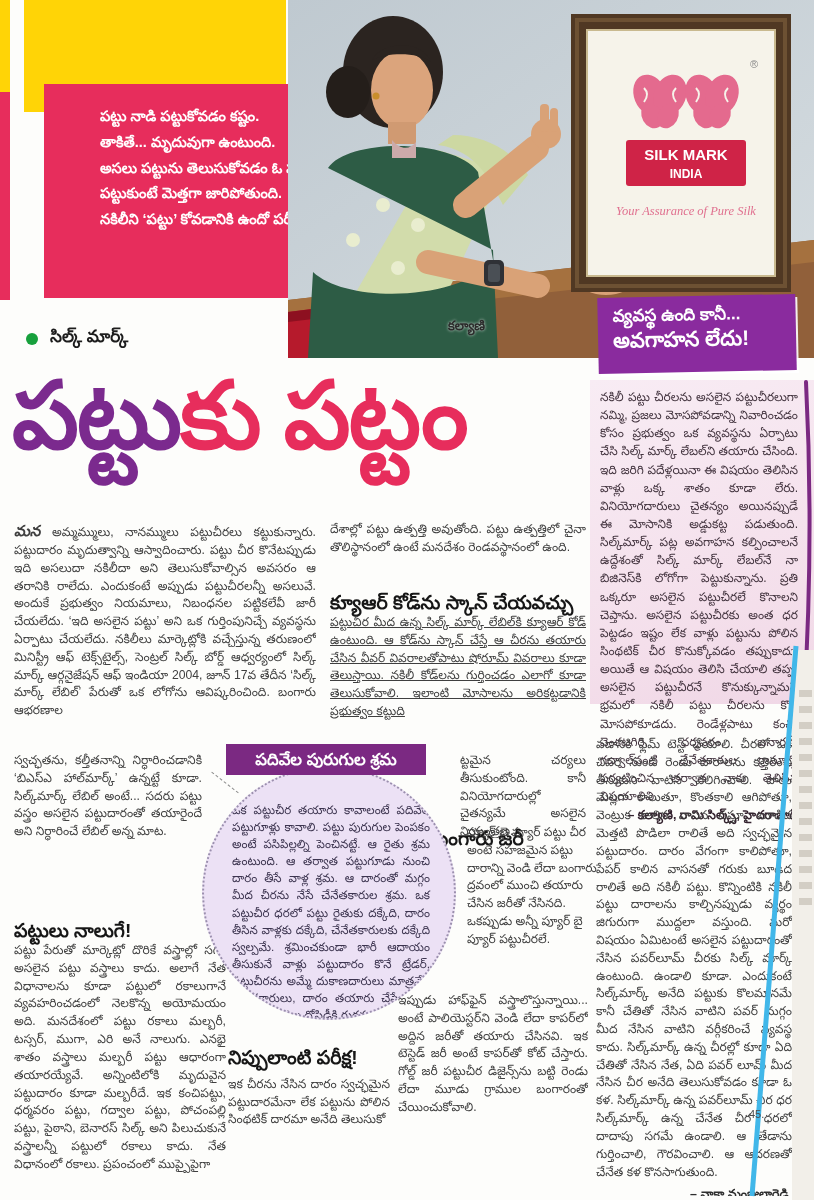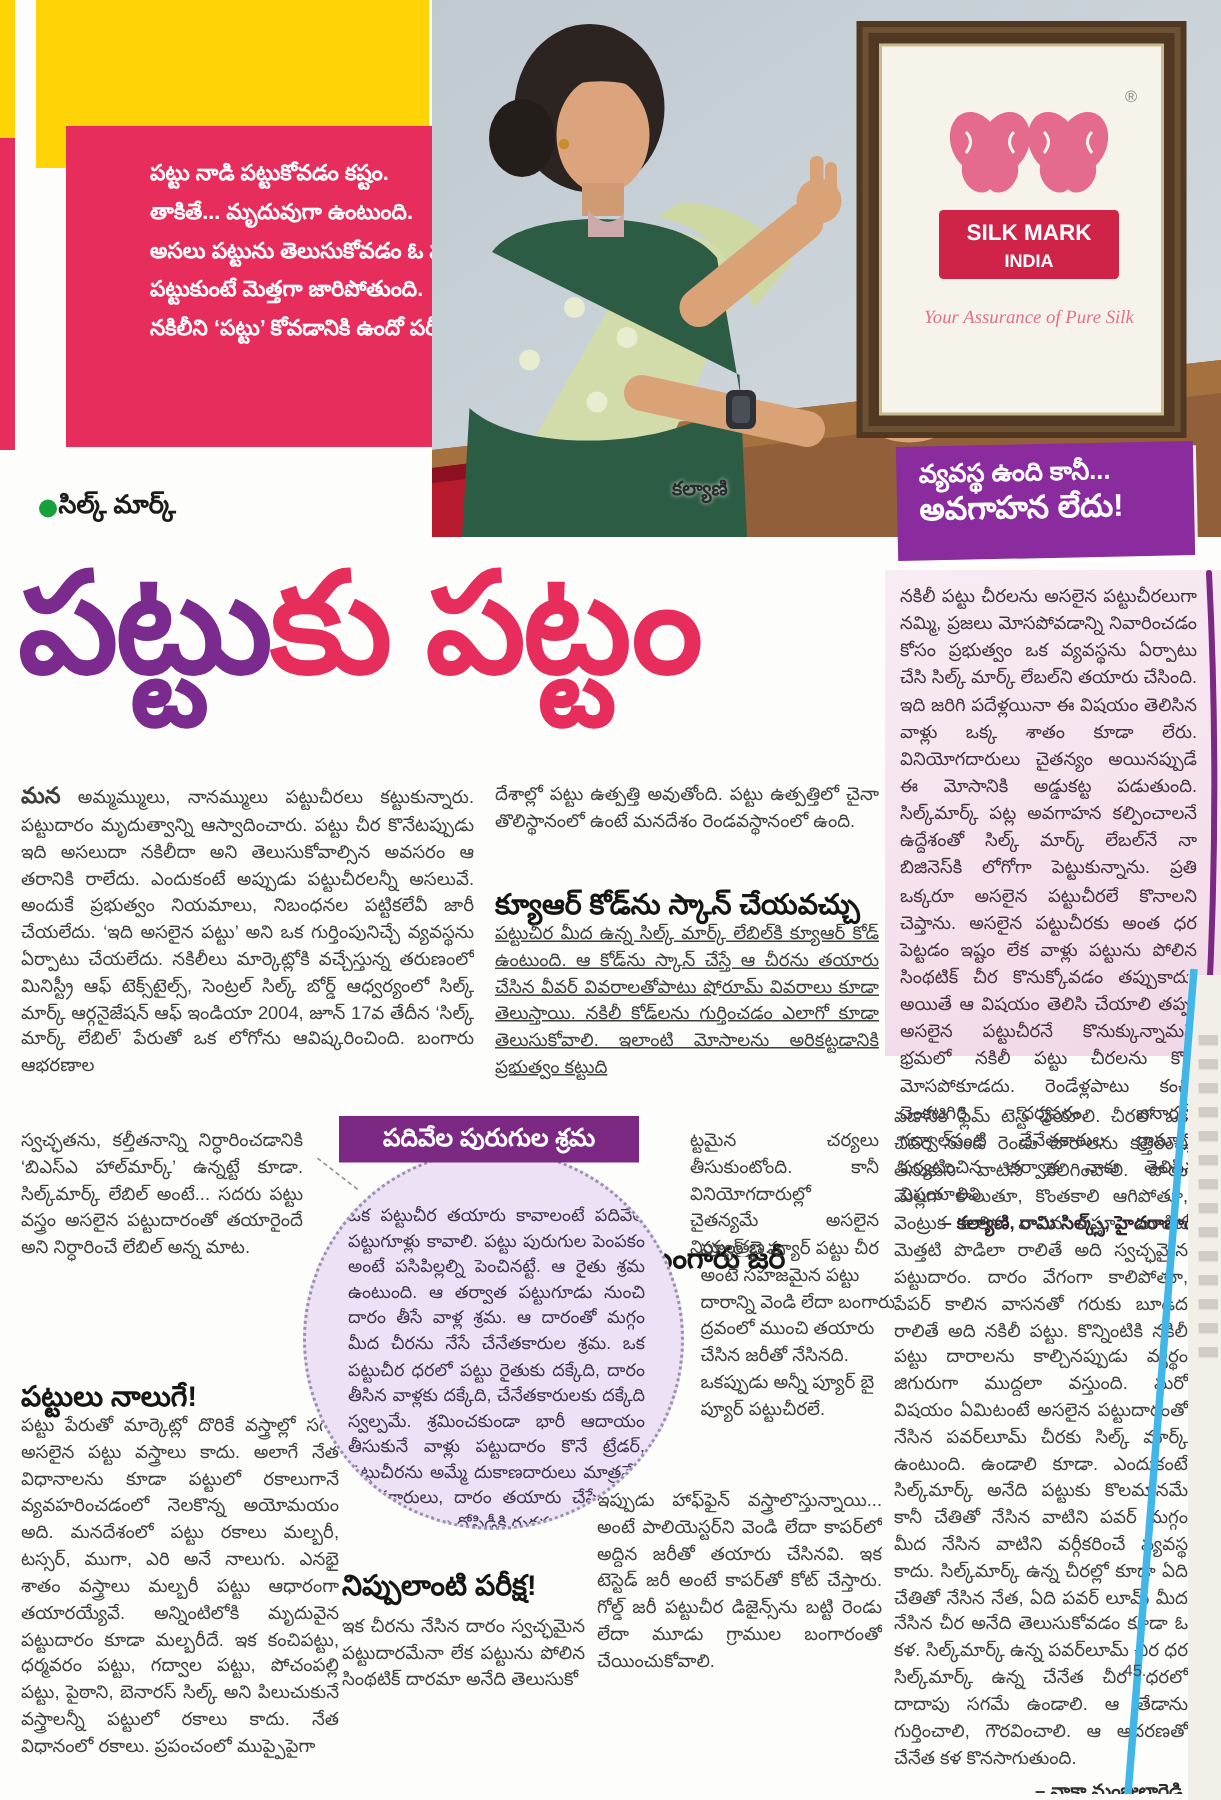--- a/index.html
+++ b/index.html
@@ -17,37 +17,37 @@
   .photo{left:288px;top:0;width:526px;height:358px;overflow:hidden;background:#c7d1d7;}
   .photo-caption{left:448px;top:318px;font-size:13px;font-weight:bold;color:#2b2b2b;
                  text-shadow:0 0 3px rgba(255,255,255,.8);}
   
   .purple-head{left:598px;top:296px;width:198px;height:76px;background:#8a2b9e;
                transform:rotate(-1.2deg);box-shadow:2px 3px 0 rgba(255,255,255,.9);
                padding:8px 0 0 15px;box-sizing:border-box;}
   .purple-head .l1{color:#fff;font-weight:bold;font-size:17px;line-height:1.25;}
   .purple-head .l2{color:#fff;font-weight:bold;font-size:21px;line-height:1.3;}
   
-  .kicker{left:26px;top:327px;display:flex;align-items:center;gap:1px;}
+  .kicker{left:26px;top:327px;display:flex;align-items:center;gap:12px;}
   .kicker .dot{width:12px;height:12px;border-radius:50%;background:#17a03c;}
   .kicker .lbl{font-size:17px;font-weight:bold;color:#1c1c1c;}
   .headline{left:12px;top:348px;width:586px;font-weight:800;font-size:94px;line-height:1.45;
             letter-spacing:-2px;white-space:nowrap;}
   .hl-purple{color:#7b2a8e;}
   .hl-pink{color:#e72d5c;}
   
   .sidebar{left:590px;top:380px;width:224px;height:324px;
            background:linear-gradient(160deg,#f8ecf4 0%,#f4dfeb 70%,#f0d7e6 100%);
            padding:8px 16px 4px 10px;box-sizing:border-box;}
   .sidebar p{margin:0;font-size:12.1px;line-height:1.5;color:#43343f;text-align:justify;}
   .sidebar .byline{margin-top:3px;font-weight:bold;text-align:right;font-size:12.3px;color:#33222e;}
   .sidebar svg.curve{position:absolute;right:0;top:0;height:100%;width:14px;}
   
   .copy{font-size:12.2px;line-height:1.46;color:#3f3f3f;text-align:justify;overflow:hidden;}
-  .copy .lead{font-weight:bold;font-size:15px;}
+  .copy .lead{font-weight:bold;font-size:15px;font-style:italic;}
   .subhead{font-size:19px;font-weight:bold;color:#161616;}
   .colA-top{left:14px;top:520px;width:302px;height:228px;}
   .colA-mid{left:14px;top:752px;width:188px;height:166px;}
   .colA-head{left:14px;top:920px;}
   .colA-bot{left:14px;top:942px;width:212px;height:256px;}
   .colB-intro{left:330px;top:521px;width:256px;height:66px;}
   .colB-head{left:330px;top:592px;}
   .colB-para{left:330px;top:614px;width:256px;height:128px;text-decoration:underline;}
   .colB-cont{left:460px;top:752px;width:126px;height:86px;}
   .gold-head{left:434px;top:802px;width:126px;margin-top:26px;}

